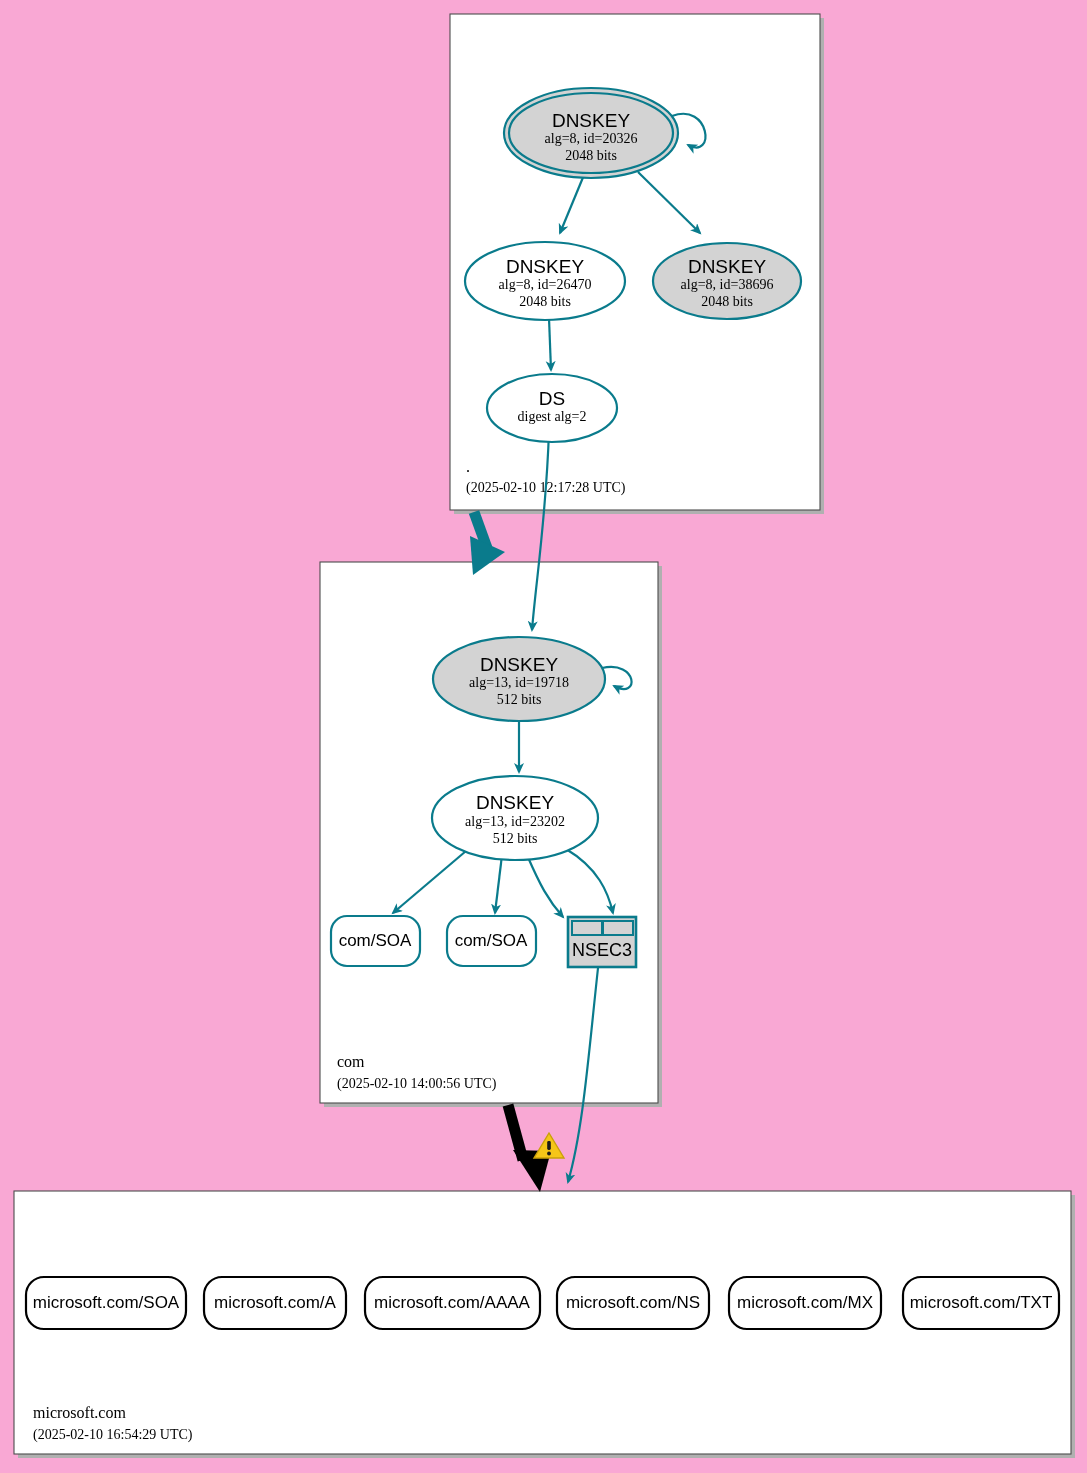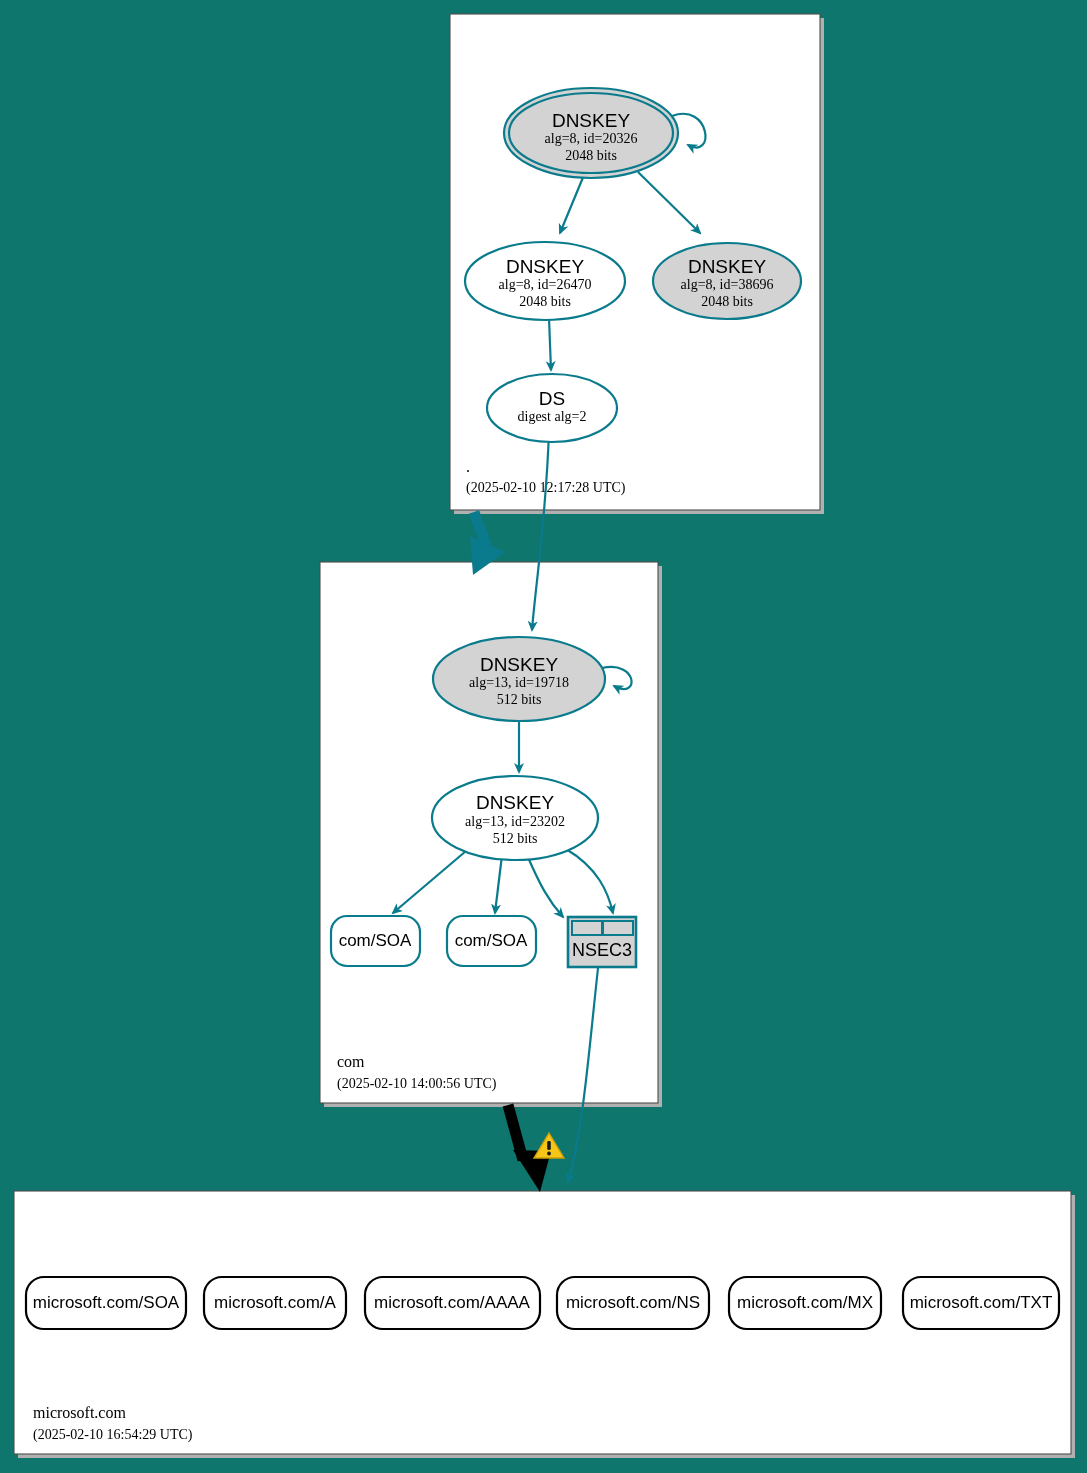--- a/index.html
+++ b/index.html
@@ -7,21 +7,21 @@
     padding: 0;
     background: #ffffff;
   }
   body {
     font-family: "Liberation Sans", sans-serif;
   }
   #canvas {
     position: relative;
     width: 1087px;
     height: 1473px;
-    background: #0f766e;
+    background: #f9a8d4;
     overflow: hidden;
   }
   svg.layer {
     position: absolute;
     left: 0;
     top: 0;
     width: 1087px;
     height: 1473px;
   }
   .zone-box {

